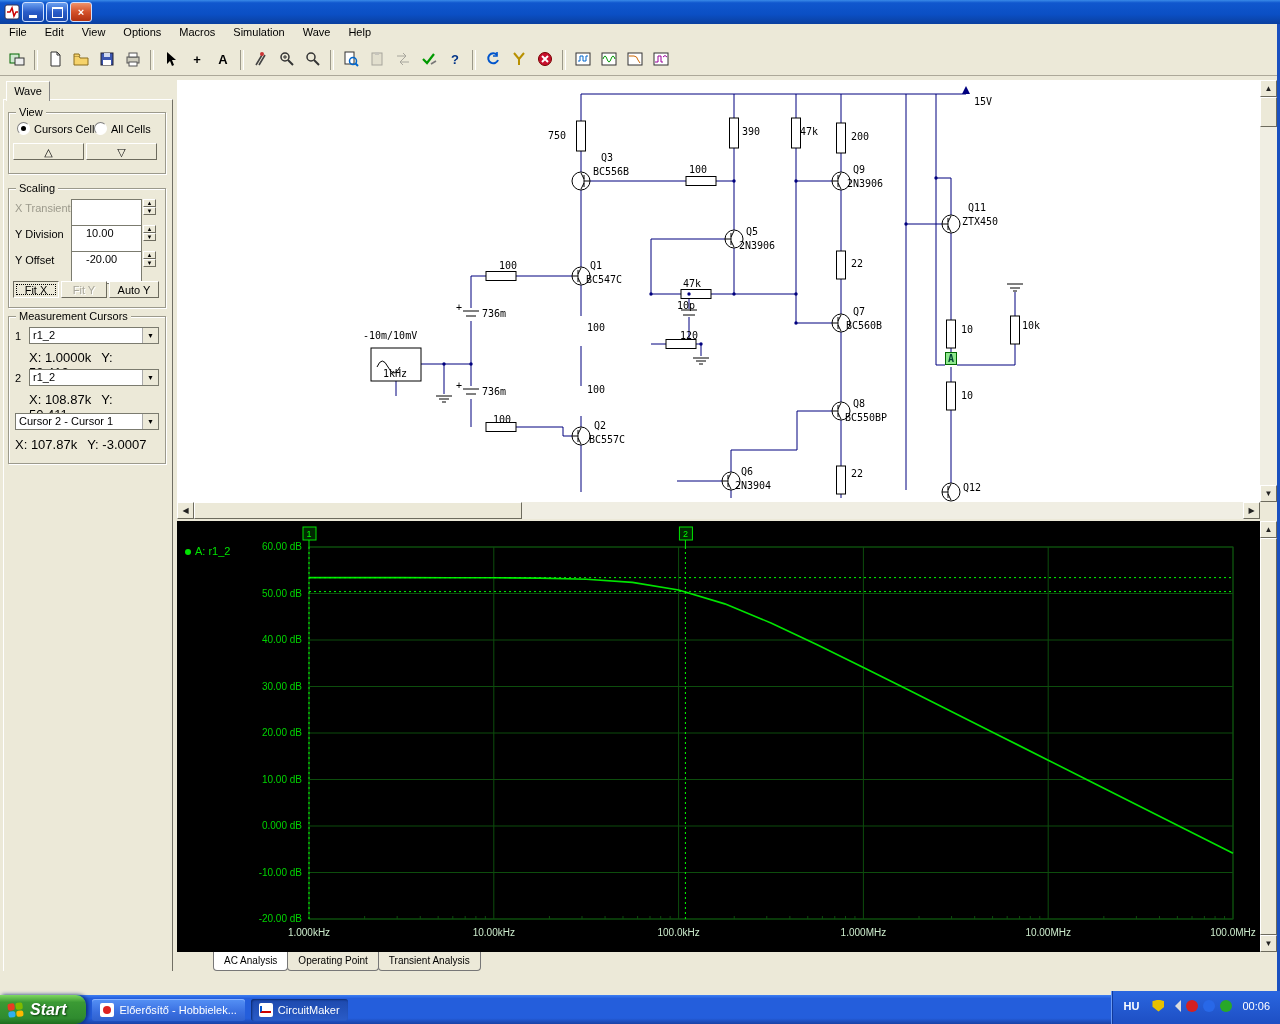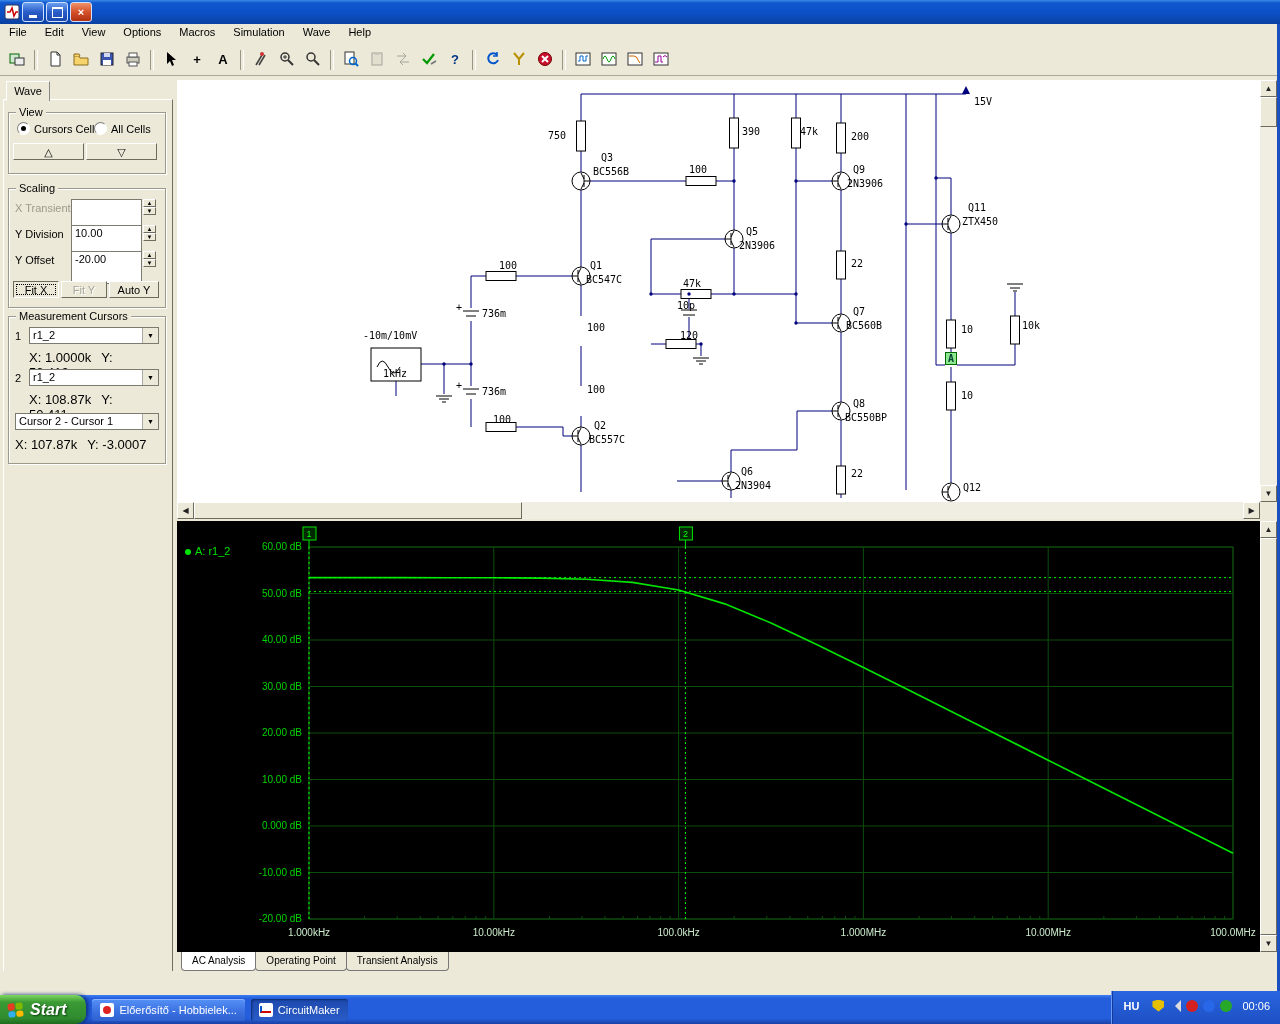--- a/index.html
+++ b/index.html
@@ -43,21 +43,21 @@
     box-shadow:1px 1px 0 #fff, inset 1px 1px 0 #fff;}
   .group-label{position:absolute;top:-7px;left:7px;background:#ECE9D8;padding:0 3px;}
   .radio{display:inline-block;width:11px;height:11px;border-radius:50%;background:#fff;
     border:1px solid;border-color:#808080 #fff #fff #808080;vertical-align:-2px;margin-right:4px;position:relative;}
   .radio .dot{position:absolute;left:3px;top:3px;width:5px;height:5px;border-radius:50%;background:#000;}
   .btn{display:inline-block;background:#ECE9D8;border:1px solid;border-color:#fff #6d6b5e #6d6b5e #fff;
     text-align:center;height:17px;line-height:16px;box-sizing:border-box;}
   .btn.pressed{border-color:#6d6b5e #fff #fff #6d6b5e;outline:1px dotted #000;outline-offset:-4px;}
   .btn.disabled{color:#a8a69a;text-shadow:1px 1px 0 #fff;}
   .inputbox{background:#fff;border:1px solid #7b7b6f;height:33px;box-sizing:border-box;
-    padding:1px 3px;display:inline-block;overflow:hidden;}
+    padding:1px 14px;display:inline-block;overflow:hidden;}
   .spin{display:inline-block;width:13px;height:17px;vertical-align:top;}
   .spin div{height:8px;background:#ECE9D8;border:1px solid;border-color:#fff #6d6b5e #6d6b5e #fff;
     font-size:6px;line-height:6px;text-align:center;box-sizing:border-box;}
   .combo{background:#fff;border:1px solid #7b7b6f;height:17px;box-sizing:border-box;display:flex;}
   .combo .val{flex:1;padding:1px 3px;overflow:hidden;white-space:nowrap;}
   .combo .drop{width:15px;background:#ECE9D8;border-left:1px solid #aaa;font-size:7px;
     display:flex;align-items:center;justify-content:center;}
   .readout{font-size:13px;}
   .readout span{margin-right:10px;}
   .dimlabel{color:#9c9a8c;}
@@ -78,21 +78,21 @@
   
   #plot{left:177px;top:521px;width:1083px;height:431px;background:#000;}
   #plot-legend{position:absolute;left:8px;top:24px;color:#00e400;font-size:11px;}
   #plot-legend .dot{display:inline-block;width:6px;height:6px;border-radius:50%;background:#00e400;margin-right:4px;}
   #plot-svg text{font-family:"Liberation Sans",sans-serif;}
 
   
   #tabsbar{left:177px;top:952px;width:1103px;height:19px;background:#ECE9D8;display:flex;align-items:stretch;padding-left:4px;box-sizing:border-box;}
   .tab{padding:1px 10px;border:1px solid #777;border-top:none;margin-right:-1px;font-size:10px;
     background:#ECE9D8;line-height:15px;border-radius:0 0 4px 4px;}
-  .tab.active{background:#fff;position:relative;z-index:2;}
+  .tab.active{background:#fff;position:relative;z-index:2;margin-left:32px;}
   #bottomstrip{left:0;top:971px;width:1280px;height:24px;background:#ECE9D8;}
 
   
   #taskbar{left:0;top:995px;width:1280px;height:29px;
     background:linear-gradient(180deg,#3e7ff3 0%,#245edc 12%,#245edc 80%,#1941a5 100%);
     display:flex;align-items:center;}
   #startbtn{height:29px;padding:0 20px 0 8px;border-radius:0 10px 10px 0;
     background:linear-gradient(180deg,#7ed860 0%,#3b9a34 25%,#2f8b2f 80%,#1d6b1d 100%);
     display:flex;align-items:center;color:#fff;font-size:16px;font-weight:bold;font-style:italic;
     text-shadow:1px 1px 2px #0a3a0a;box-shadow:2px 0 4px #0a2a7a;}

